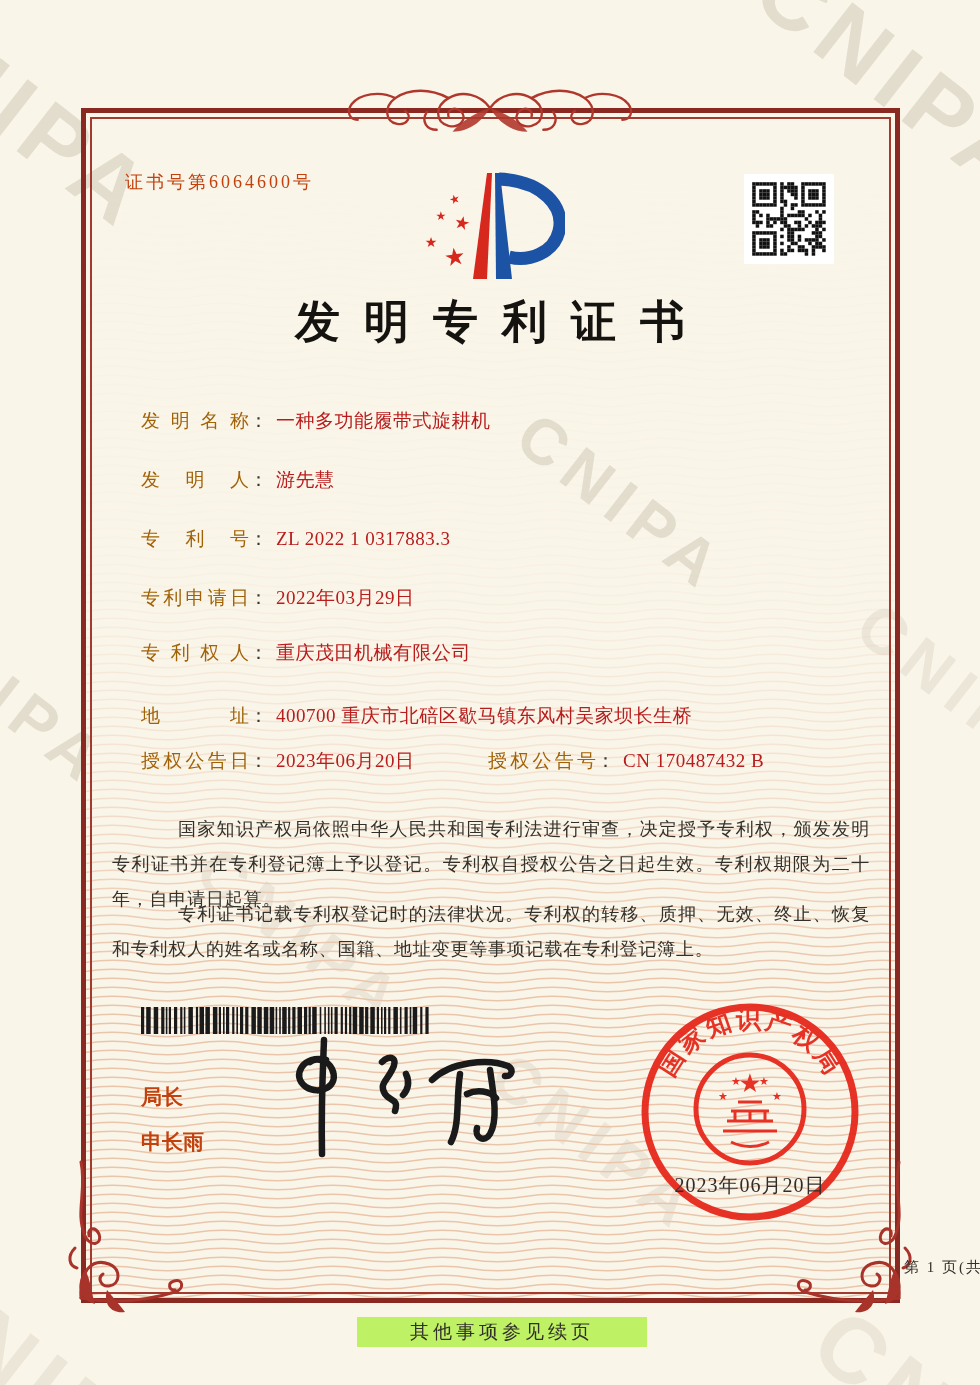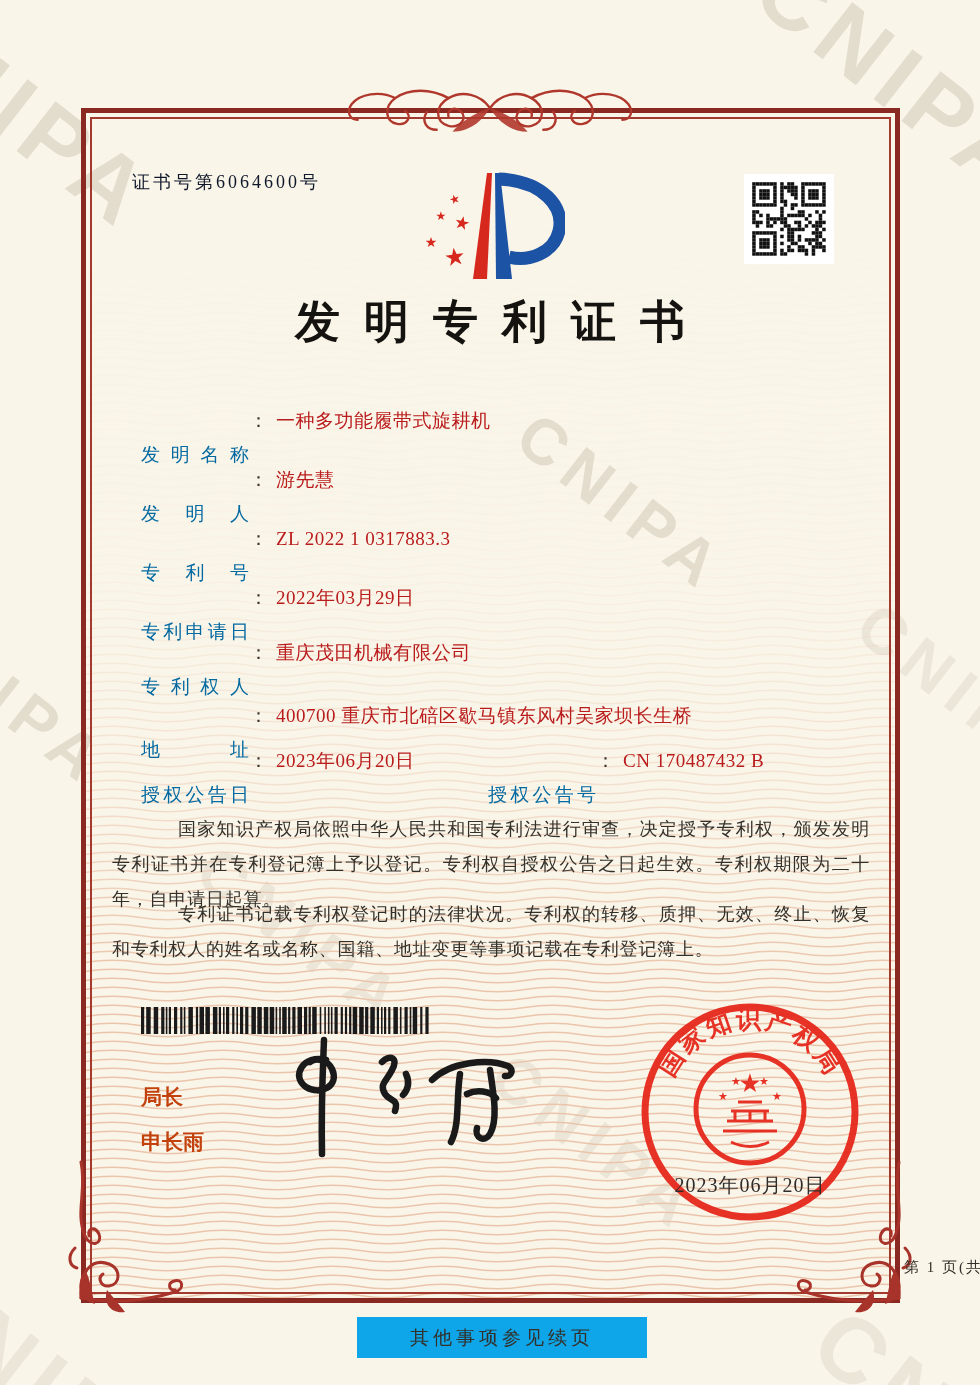--- a/index.html
+++ b/index.html
@@ -28,49 +28,49 @@
   }
   .frame-inner{
     position:absolute; left:4px; top:4px; right:4px; bottom:4px;
     border:2px solid #a23a30;
   }
   .orn-top{position:absolute; left:332px; top:78px; width:316px; height:60px;}
   .orn-corner{position:absolute; width:150px; height:180px;}
   .orn-bl{left:45px; top:1152px;}
   .orn-br{left:785px; top:1152px; transform:scaleX(-1);}
   
-  .certno{position:absolute; left:132px; top:170px; font-size:18px; letter-spacing:3px; color:#0f172a;}
+  .certno{position:absolute; left:125px; top:170px; font-size:18px; letter-spacing:3px; color:#c2410c;}
   .logo{position:absolute; left:415px; top:165px; width:150px; height:122px;}
   .qr{position:absolute; left:744px; top:174px; width:90px; height:90px; background:#ffffff;}
   .title{
     position:absolute; left:0; top:292px; width:100%; text-align:center;
     font-size:45px; font-weight:bold; letter-spacing:24px; text-indent:24px; color:#151310;
   }
   
   .frow{position:absolute; left:141px; width:700px; height:28px; font-size:19px; color:#2e2a24;}
-  .lbl{display:inline-block; width:108px; text-align:justify; text-align-last:justify; vertical-align:top; color:#0369a1;margin-top:34px;}
+  .lbl{display:inline-block; width:108px; text-align:justify; text-align-last:justify; vertical-align:top; color:#a16207;}
   .colon{color:#3c362e;}
   .fval{margin-left:8px; color:#b91c1c; letter-spacing:0.5px;}
   .fgroup2{position:absolute; left:347px; top:0; white-space:nowrap;}
   
   .para{
     position:absolute; left:112px; width:758px; font-size:18px; line-height:35px;
     text-align:justify; text-indent:66px; color:#33302a; letter-spacing:0.8px;
   }
   
   .barcode{position:absolute; left:141px; top:1007px; width:292px; height:27px;}
   .officer{position:absolute; left:141px; font-size:21px; font-weight:600;
     font-family:"Liberation Sans","DejaVu Sans",sans-serif; color:#c2410c;}
   .officer.t1{top:1083px;} .officer.t2{top:1128px;}
   .sig{position:absolute; left:262px; top:1032px; width:270px; height:140px;}
   .seal{position:absolute; left:634px; top:996px; width:232px; height:232px; opacity:0.95;}
   .pagefoot{position:absolute; left:0; top:1258px; width:100%; text-align:right; font-size:15px; color:#33302a; letter-spacing:2px;padding-left:48px;}
   .note{
-    position:absolute; left:357px; top:1317px; width:290px; height:41px;
-    background:#0ea5e9; display:flex; align-items:center; justify-content:center;
+    position:absolute; left:357px; top:1317px; width:290px; height:30px;
+    background:#bef264; display:flex; align-items:center; justify-content:center;
     font-size:19px; letter-spacing:4px; color:#33302a;
   }
 </style>
 </head>
 <body>
 
 <div class="page">
 
   <span class="wm big" style="left:-85px; top:-35px;">CNIPA</span>
   <span class="wm big" style="left:800px; top:-65px;">CNIPA</span>

